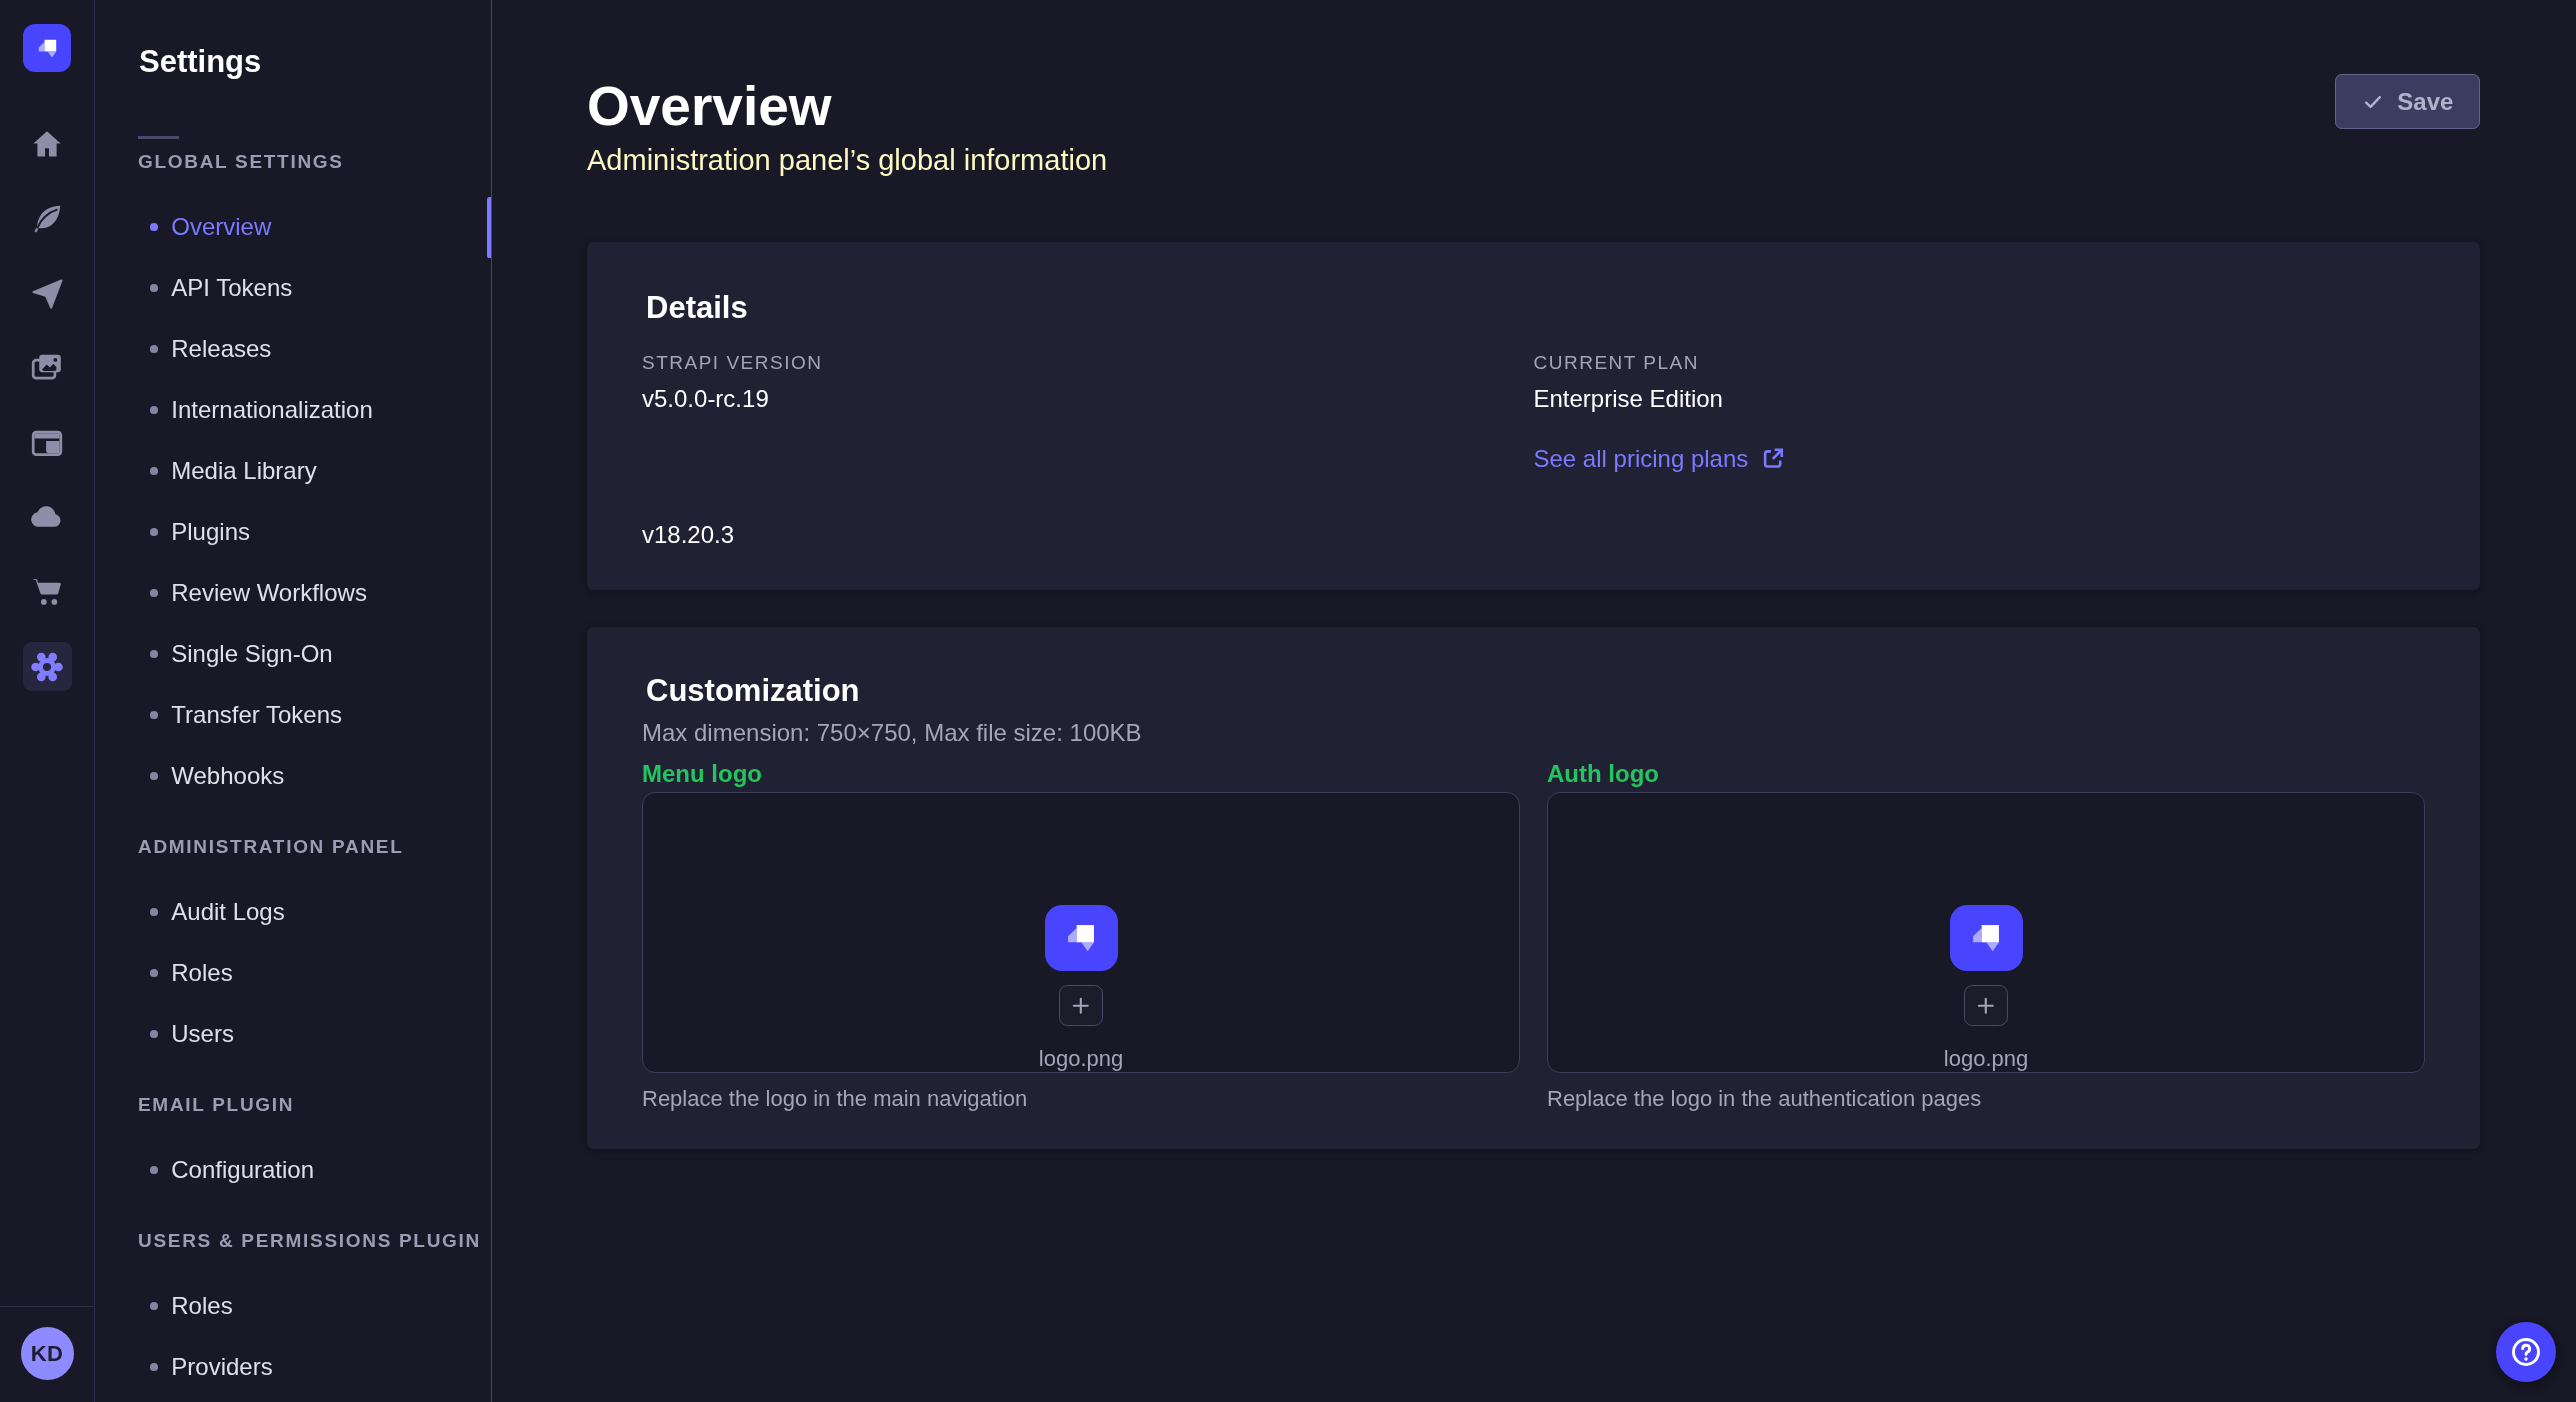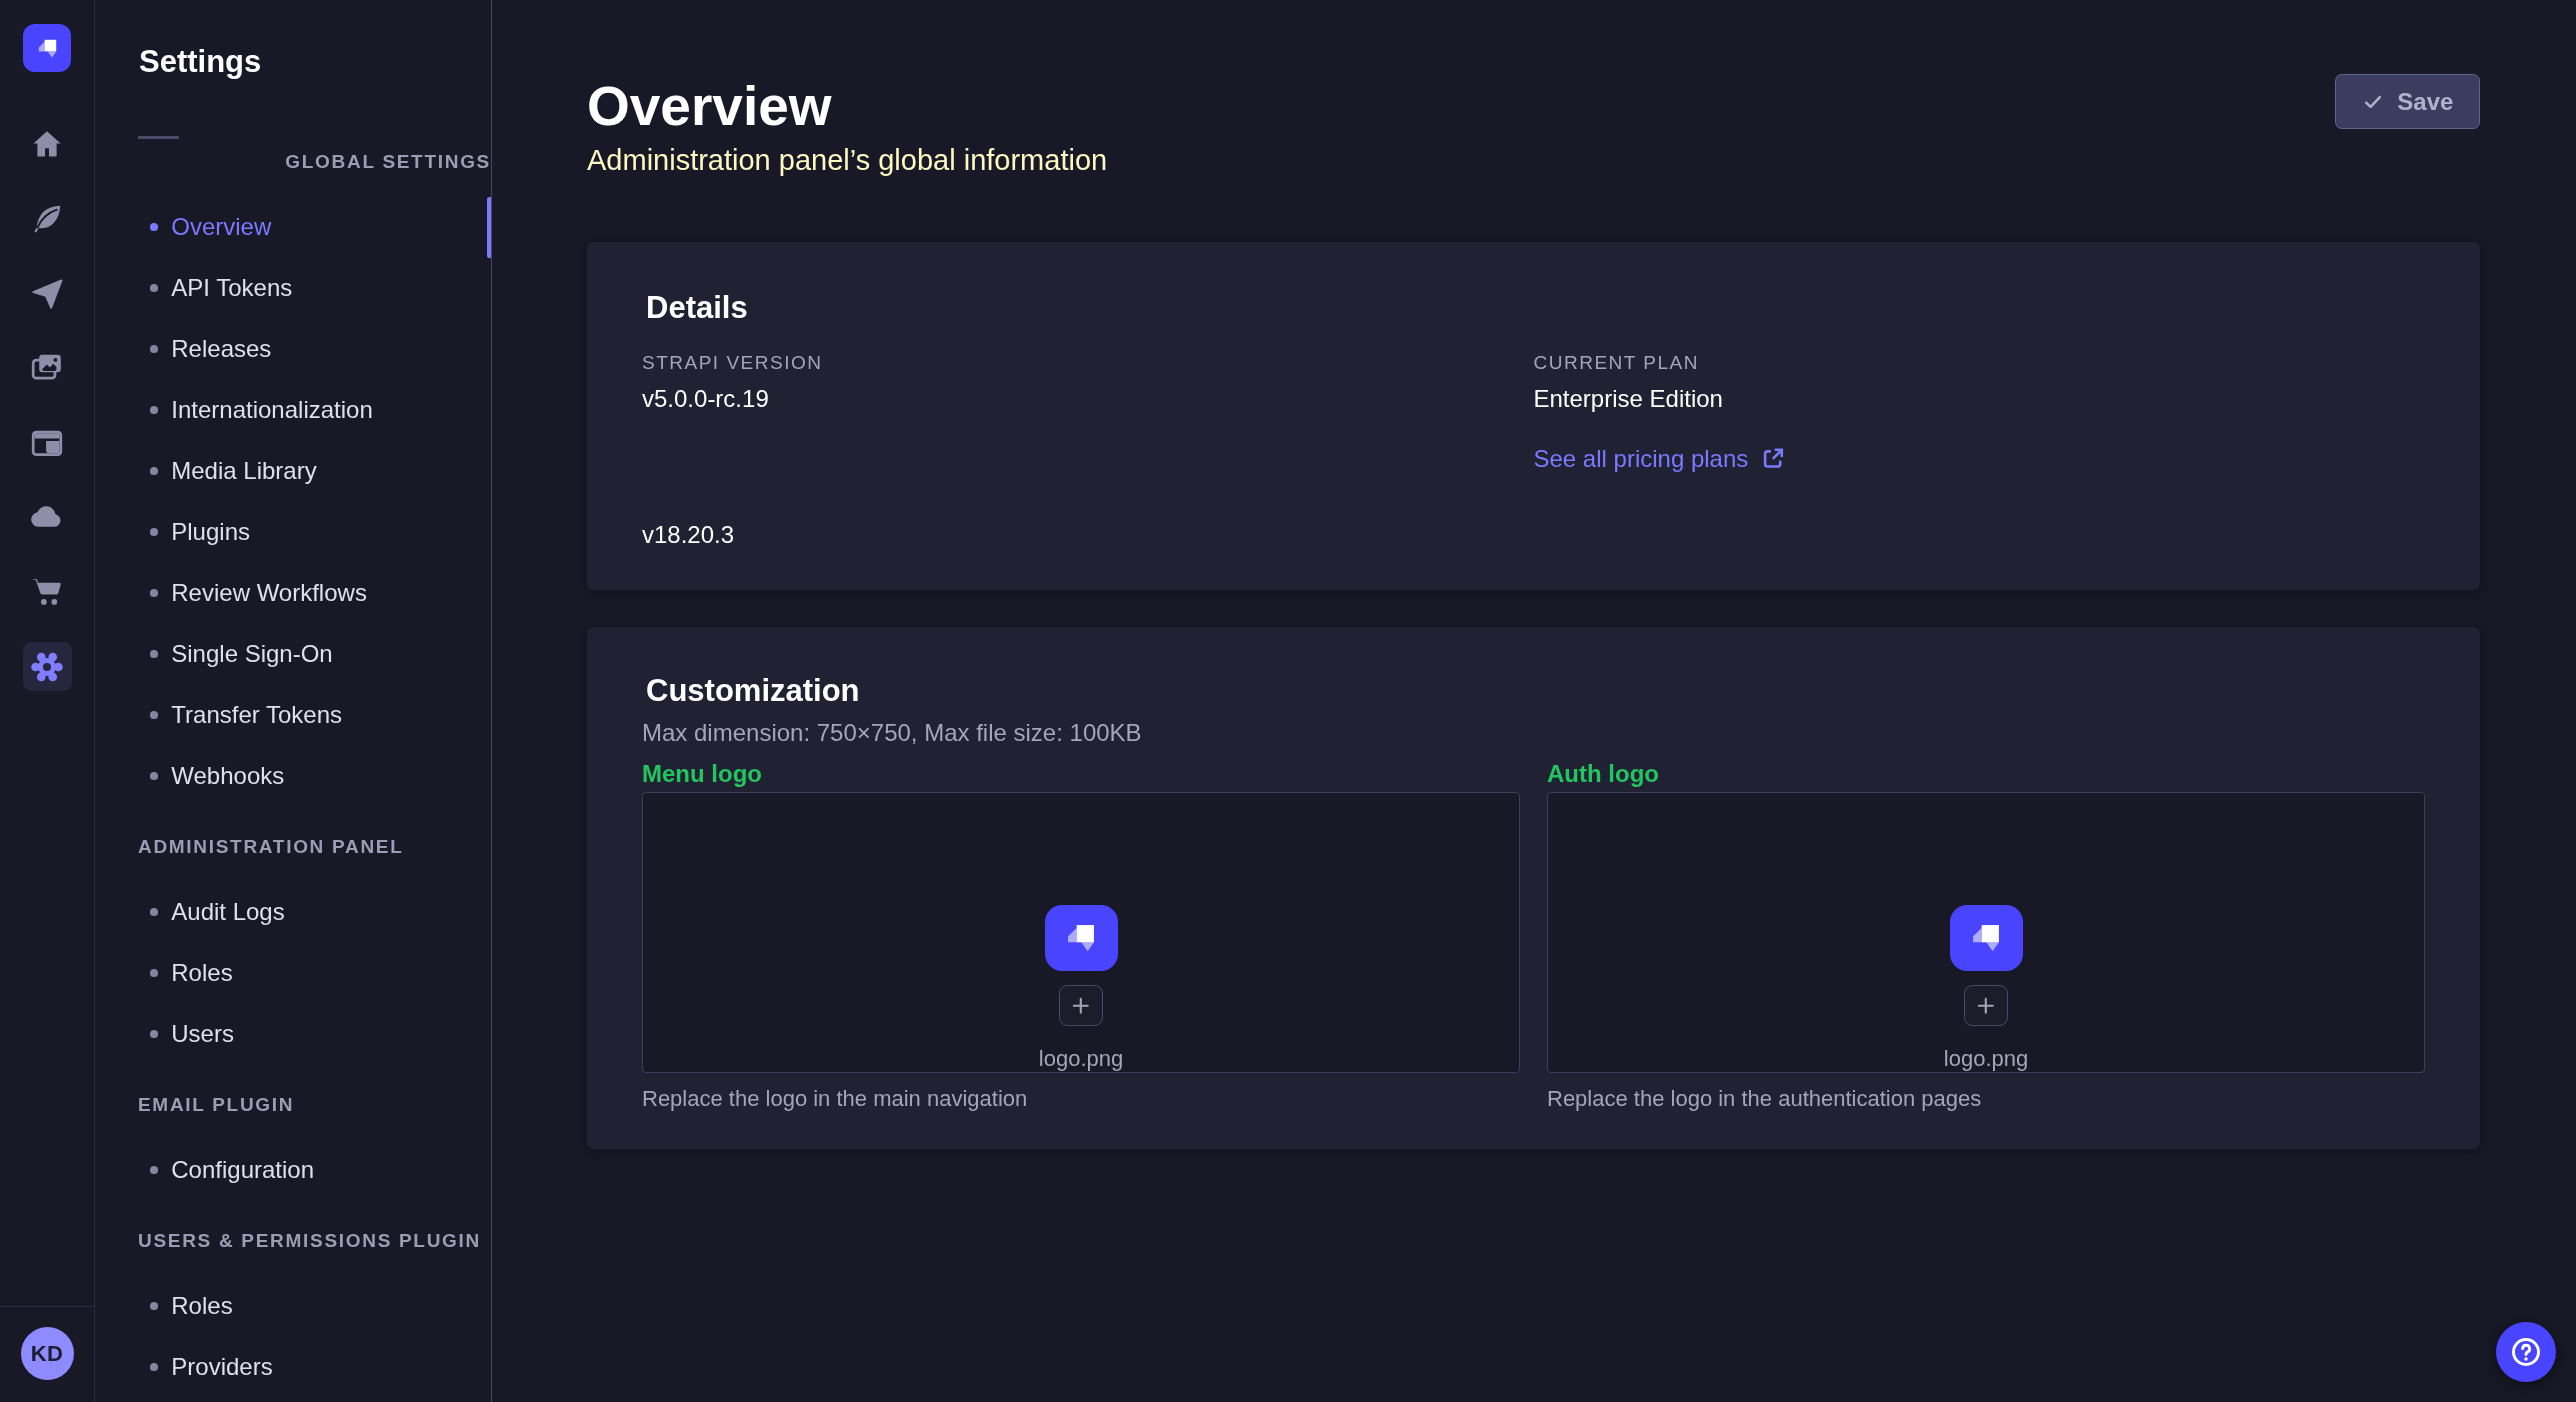--- a/index.html
+++ b/index.html
@@ -58,21 +58,21 @@
     border-right:1.7px solid #46465f;
     padding-top:43px;
     overflow:hidden;
   }
   .subnav-title { font-size:31px; font-weight:600; margin:0 0 0 44px; line-height:37px; color:#ffffff; }
   .subnav-divider { width:41px; height:2.6px; background:#4a4a6a; margin:56px 0 0 43px; }
   .section-label {
     font-size:19px; font-weight:700; letter-spacing:1.7px;
     color:#9c9cb4; margin:29px 0 24px 43px; line-height:22px;
   }
-  .group:first-child .section-label { margin-top:12px;text-align:right; }
+  .group:first-child .section-label { margin-top:12px; }
   .subnav ul { list-style:none; margin:0; padding:0; }
   .subnav li {
     position:relative; height:61px;
     display:flex; align-items:center;
     padding-left:55px;
     font-size:24px; color:#e0e0ec; cursor:pointer;
   }
   .bullet { width:7.7px; height:7.7px; border-radius:50%; background:#8585a3; margin-right:13.6px; flex:none; }
   .subnav li.active { color:#7b79ff; }
   .subnav li.active .bullet { background:#7b79ff; }
@@ -109,21 +109,21 @@
     margin-top:31px; color:#7b79ff; font-size:24px; line-height:29px;
     text-decoration:none; cursor:pointer;
   }
   .pricing-link svg { width:25.6px; height:25.6px; }
 
   .card.customization { margin-top:37px; padding:41px 55px 37px; }
   .card-subtitle { font-size:24px; color:#a5a5ba; margin-top:8.5px; line-height:29px; }
   .uploads { display:grid; grid-template-columns:1fr 1fr; column-gap:27px; margin-top:12px; }
   .upload-label { font-size:24px; font-weight:700; color:#22c55e; line-height:29px; margin-bottom:4px; }
   .dropzone {
-    height:281px; border:0.9px solid #3d3d5c; border-radius:4px;
+    height:281px; border:0.9px solid #3d3d5c; border-radius:13px;
     background:#181826; cursor:pointer;
     display:flex; flex-direction:column; align-items:center;
     padding-top:112px;
   }
   .drop-logo {
     width:73px; height:73px; border-radius:17px; background:#4945ff;
     display:flex; align-items:center; justify-content:center;
   }
   .drop-logo svg { width:46px; height:46px; }
   .plus-btn {

